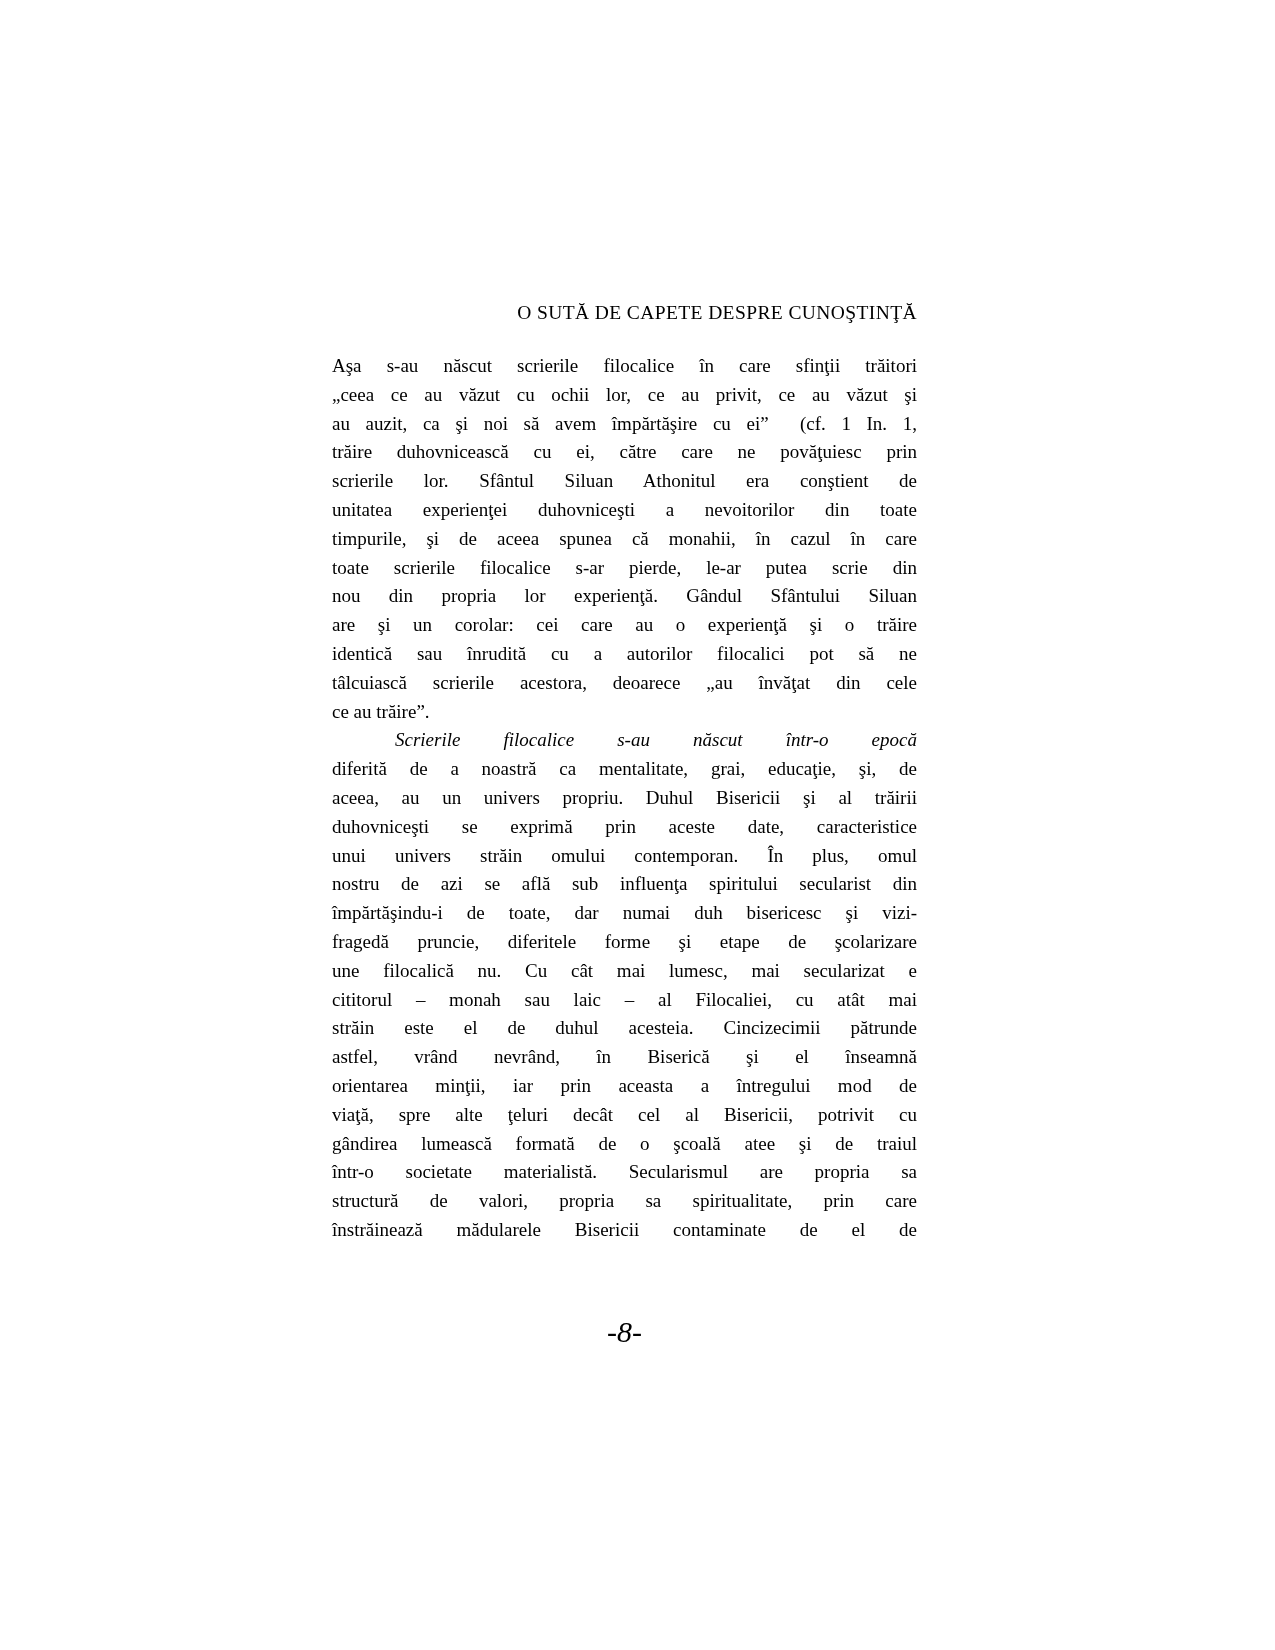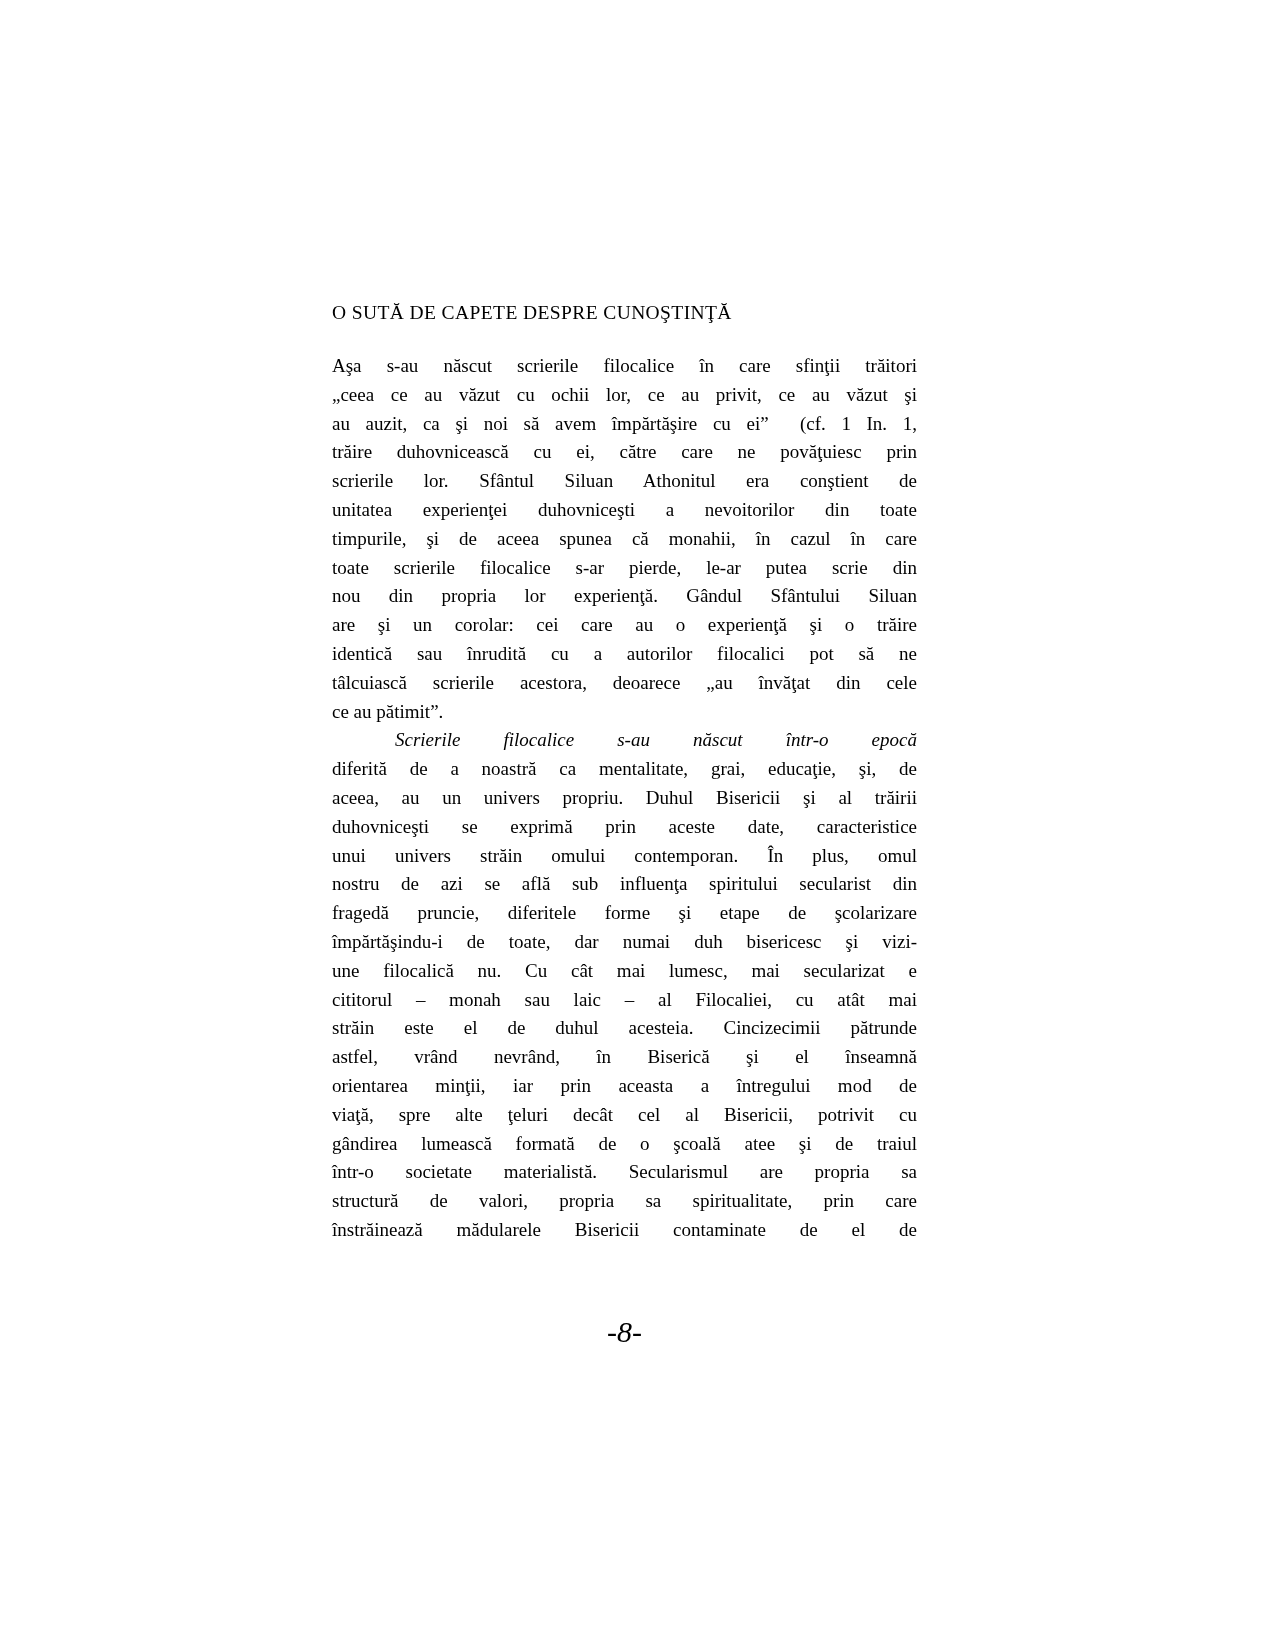--- a/index.html
+++ b/index.html
@@ -14,21 +14,21 @@
     background: #ffffff;
     color: #000000;
     font-family: "Liberation Serif", "DejaVu Serif", serif;
     overflow: hidden;
   }
   .running-header {
     position: absolute;
     left: 332px;
     top: 302px;
     width: 585px;
-    text-align: left;
+    text-align: right;
     font-size: 19.5px;
     letter-spacing: 0.4px;
     white-space: nowrap;
   }
   .textblock {
     position: absolute;
     left: 332px;
     top: 352px;
     width: 585px;
   }
@@ -70,29 +70,29 @@
       <div class="line">au auzit, ca şi noi să avem împărtăşire cu ei”&nbsp; (cf. 1 In. 1,</div>
       <div class="line">trăire duhovnicească cu ei, către care ne povăţuiesc prin</div>
       <div class="line">scrierile lor. Sfântul Siluan Athonitul era conştient de</div>
       <div class="line">unitatea experienţei duhovniceşti a nevoitorilor din toate</div>
       <div class="line">timpurile, şi de aceea spunea că monahii, în cazul în care</div>
       <div class="line">toate scrierile filocalice s-ar pierde, le-ar putea scrie din</div>
       <div class="line">nou din propria lor experienţă. Gândul Sfântului Siluan</div>
       <div class="line">are şi un corolar: cei care au o experienţă şi o trăire</div>
       <div class="line">identică sau înrudită cu a autorilor filocalici pot să ne</div>
       <div class="line">tâlcuiască scrierile acestora, deoarece „au învăţat din cele</div>
-      <div class="line no-stretch">ce au pătimit”.</div>
+      <div class="line no-stretch">ce au trăire”.</div>
       <div class="line indent">Scrierile filocalice s-au născut într-o epocă</div>
       <div class="line">diferită de a noastră ca mentalitate, grai, educaţie, şi, de</div>
       <div class="line">aceea, au un univers propriu. Duhul Bisericii şi al trăirii</div>
       <div class="line">duhovniceşti se exprimă prin aceste date, caracteristice</div>
       <div class="line">unui univers străin omului contemporan. În plus, omul</div>
       <div class="line">nostru de azi se află sub influenţa spiritului secularist din</div>
+      <div class="line">împărtăşindu-i de toate, dar numai duh bisericesc şi vizi-</div>
       <div class="line">fragedă pruncie, diferitele forme şi etape de şcolarizare</div>
-      <div class="line">împărtăşindu-i de toate, dar numai duh bisericesc şi vizi-</div>
       <div class="line">une filocalică nu. Cu cât mai lumesc, mai secularizat e</div>
       <div class="line">cititorul – monah sau laic – al Filocaliei, cu atât mai</div>
       <div class="line">străin este el de duhul acesteia. Cincizecimii pătrunde</div>
       <div class="line">astfel, vrând nevrând, în Biserică şi el înseamnă</div>
       <div class="line">orientarea minţii, iar prin aceasta a întregului mod de</div>
       <div class="line">viaţă, spre alte ţeluri decât cel al Bisericii, potrivit cu</div>
       <div class="line">gândirea lumească formată de o şcoală atee şi de traiul</div>
       <div class="line">într-o societate materialistă. Secularismul are propria sa</div>
       <div class="line">structură de valori, propria sa spiritualitate, prin care</div>
       <div class="line">înstrăinează mădularele Bisericii contaminate de el de</div>

